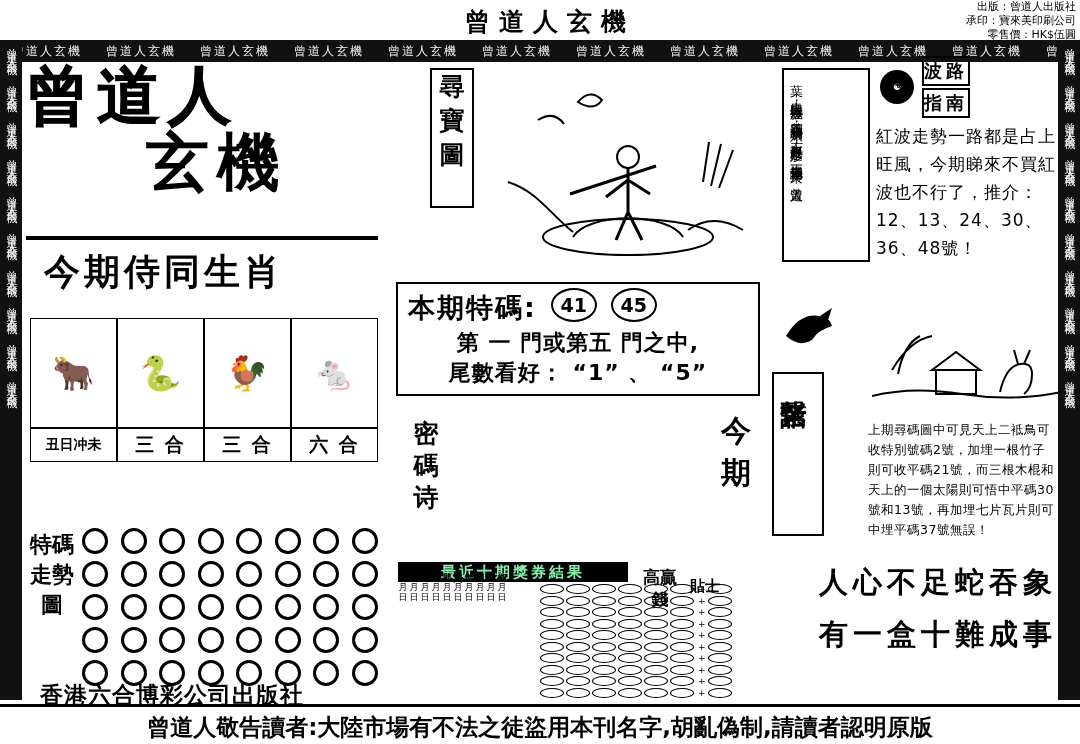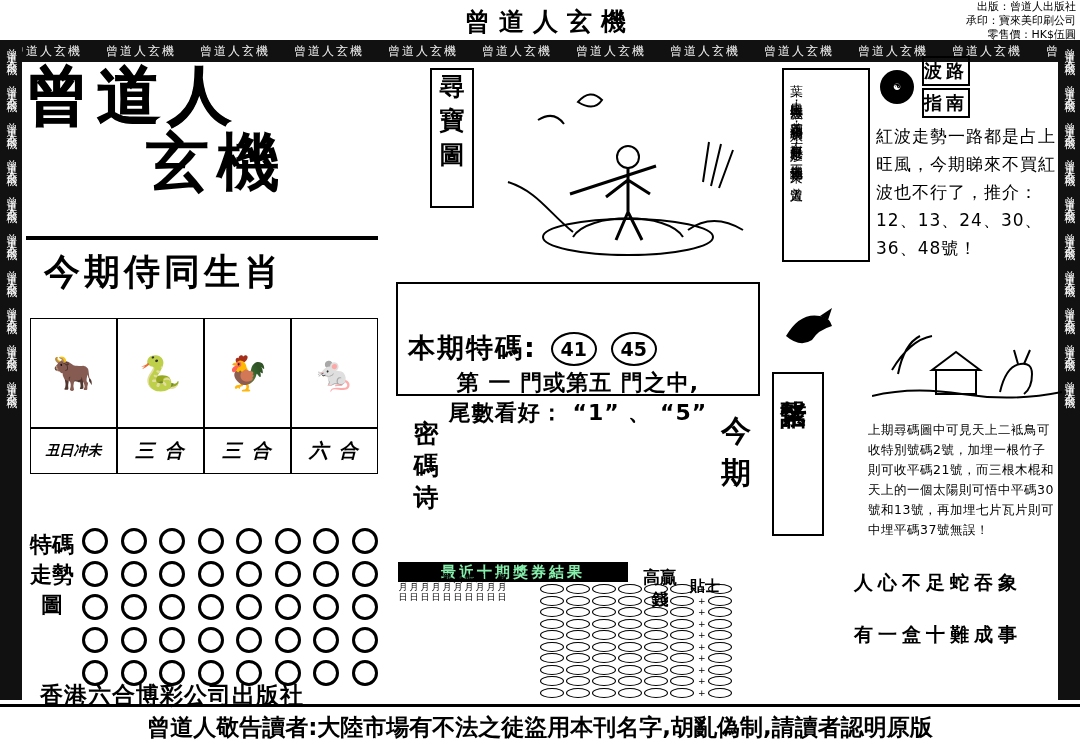--- a/index.html
+++ b/index.html
@@ -28,21 +28,21 @@
   .logo{left:26px;top:62px;width:360px;height:165px;}
   .logo-l1{font-size:63px;font-weight:bold;letter-spacing:8px;line-height:68px;-webkit-text-stroke:1px #000;}
   .logo-l2{font-size:63px;font-weight:bold;letter-spacing:8px;line-height:66px;margin-left:120px;}
   .logo-rule{left:26px;top:236px;width:352px;height:4px;background:#000;}
   .logo-sub{left:44px;top:248px;width:330px;height:42px;font-size:36px;font-weight:bold;letter-spacing:4px;}
 
   
   .zodiac{left:30px;top:318px;width:348px;height:190px;}
   .zrow{display:flex;height:110px;}
   .zcell{flex:1;border:1px solid #000;display:flex;align-items:center;justify-content:center;font-size:34px;}
-  .zrow2{display:flex;height:46px;font-style:italic;}
+  .zrow2{display:flex;height:34px;}
   .zcell2{flex:1;border:1px solid #000;display:flex;align-items:center;justify-content:center;font-size:19px;font-weight:bold;letter-spacing:2px;}
   .zcell2.small{font-size:14px;letter-spacing:0;}
 
   
   .trend-label{left:30px;top:530px;width:44px;font-size:22px;font-weight:bold;line-height:30px;text-align:center;}
   .trend-grid{left:82px;top:528px;width:296px;height:150px;}
   .trow{display:flex;justify-content:space-between;margin-bottom:7px;}
   .circ{width:26px;height:26px;border:3px solid #000;border-radius:50%;box-sizing:border-box;}
   .footer-pub{left:40px;top:680px;width:350px;font-size:23px;font-weight:bold;letter-spacing:1px;}
 
@@ -84,21 +84,21 @@
 
   .jianghua{left:772px;top:372px;width:48px;height:160px;border:2px solid #000;}
   .jianghua .t{writing-mode:vertical-rl;text-orientation:upright;font-size:26px;font-weight:bold;line-height:40px;text-align:center;padding-top:6px;}
 
   .note-right{left:868px;top:420px;width:190px;font-size:12.5px;line-height:20px;letter-spacing:0.5px;}
 
   .gaoying{left:640px;top:566px;width:40px;height:112px;font-size:17px;font-weight:bold;line-height:22px;text-align:center;}
   .dianshi{left:690px;top:574px;width:42px;height:120px;font-size:15px;font-weight:bold;line-height:24px;}
 
   .saying{left:812px;top:556px;width:252px;height:120px;}
-  .saying .l{font-size:19px;font-weight:bold;letter-spacing:5px;line-height:52px;text-align:center;}
+  .saying .l{font-size:29px;font-weight:bold;letter-spacing:5px;line-height:52px;text-align:center;}
 
   
   .notice{left:0;top:704px;width:1080px;height:40px;border-top:3px solid #000;display:flex;align-items:center;justify-content:center;font-size:23px;font-weight:bold;letter-spacing:0px;}
 
   
   .art{position:absolute;}
 </style>
 </head>
 <body>
 
@@ -225,21 +225,21 @@
       <path d="M92 132 L178 104" stroke="#000" stroke-width="3"></path>
       <path d="M30 120 C60 130 70 150 95 170" fill="none" stroke="#000" stroke-width="2"></path>
       <path d="M225 120 l6 -40 M233 124 l10 -42 M241 126 l14 -38" stroke="#000" stroke-width="2" fill="none"></path>
       <path d="M210 168 q25 -18 55 0" stroke="#000" stroke-width="2" fill="none"></path>
       <path d="M100 40 q12 -14 24 -2 q-8 12 -24 2Z" stroke="#000" stroke-width="2" fill="none"></path>
       <path d="M60 58 q16 -10 26 4" stroke="#000" stroke-width="2" fill="none"></path>
     </svg>
   </div>
 
   <div class="abs tema bd">
-    <div style="display:flex;align-items:flex-end;margin-top:40px;">
+    <div style="display:flex;align-items:center;">
       <div class="tema-title">本期特碼:</div>
       <div style="margin-left:14px;display:flex;gap:14px;" id="temaBalls">
           <div class="ball">41</div>
           <div class="ball">45</div>
         </div>
     </div>
     <div class="tema-l2">第 一 門或第五 門之中,</div>
     <div class="tema-l3">尾數看好： “1” 、 “5”</div>
   </div>
 

